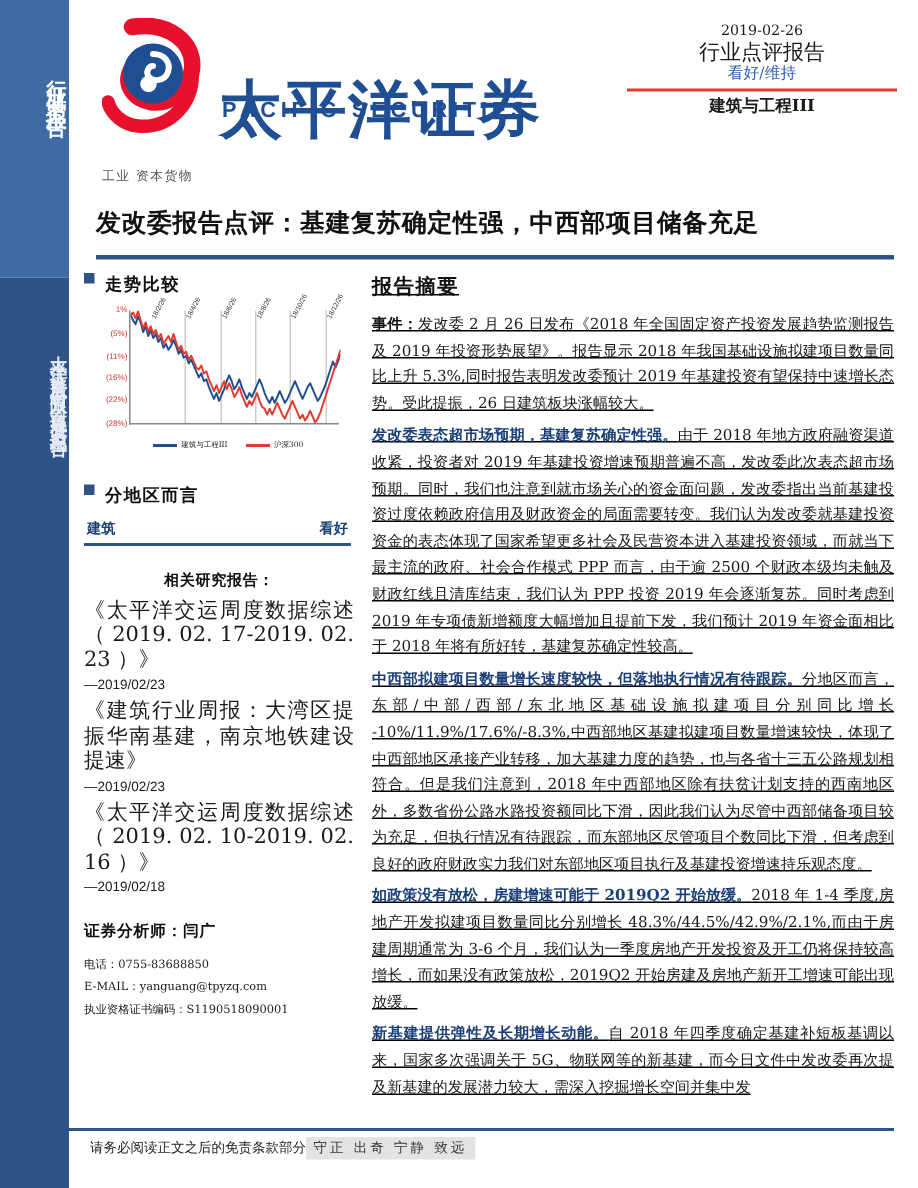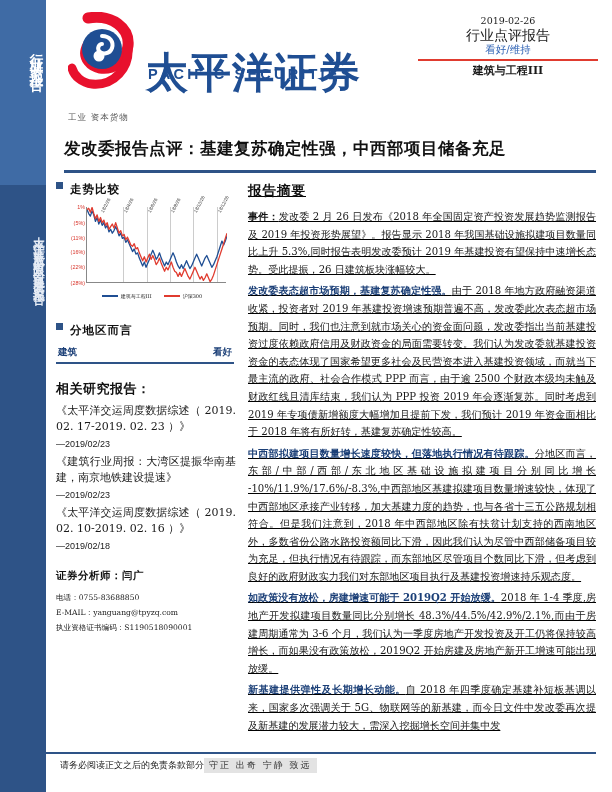--- a/index.html
+++ b/index.html
@@ -273,29 +273,30 @@
     width: 178px;
   }
 
   
   #related-block {
     margin-top: 16px;
     width: 180px;
   }
   #related-head {
     font-family: "DejaVu Serif", "Liberation Serif", serif;
-    font-size: 13px;
+    font-size: 10px;
     font-weight: bold;
     color: #111;
     margin-bottom: 5px;
     letter-spacing: 0.5px;
+    text-align: center;
   }
   .related-item {
     font-family: "DejaVu Serif", "Liberation Serif", serif;
-    font-size: 11px;
+    font-size: 14px;
     color: #1a1a1a;
     line-height: 16.5px;
     text-align: justify;
     text-justify: inter-ideograph;
     margin-bottom: 1px;
   }
   .related-date {
     font-family: "Liberation Sans", sans-serif;
     font-size: 9px;
     color: #1a1a1a;

